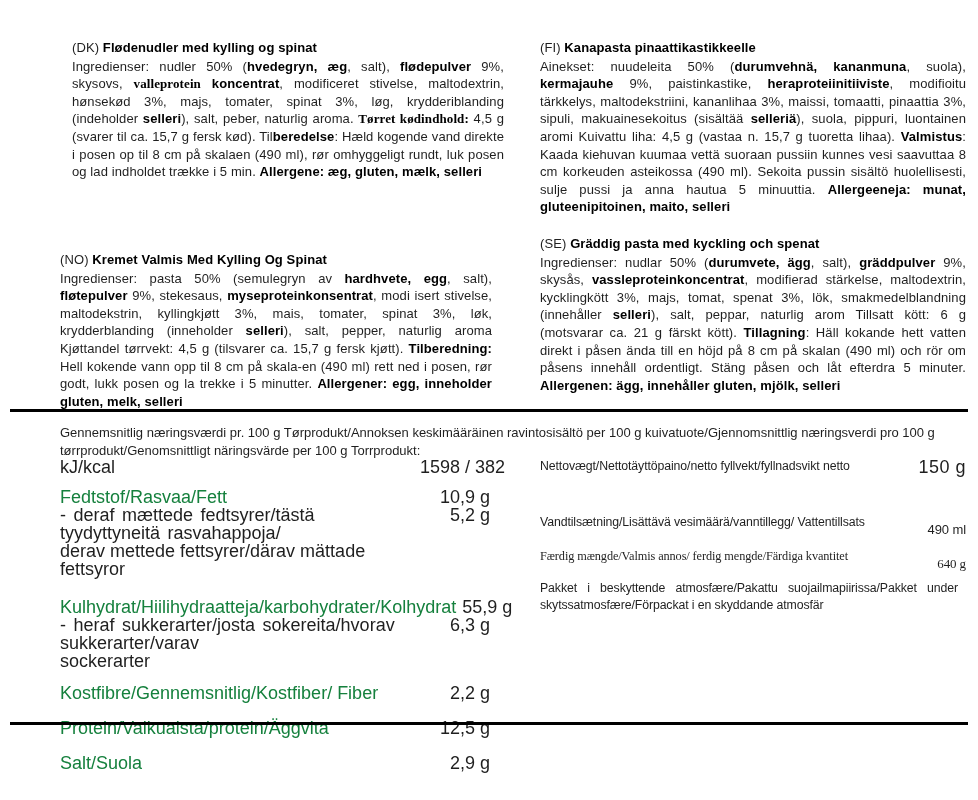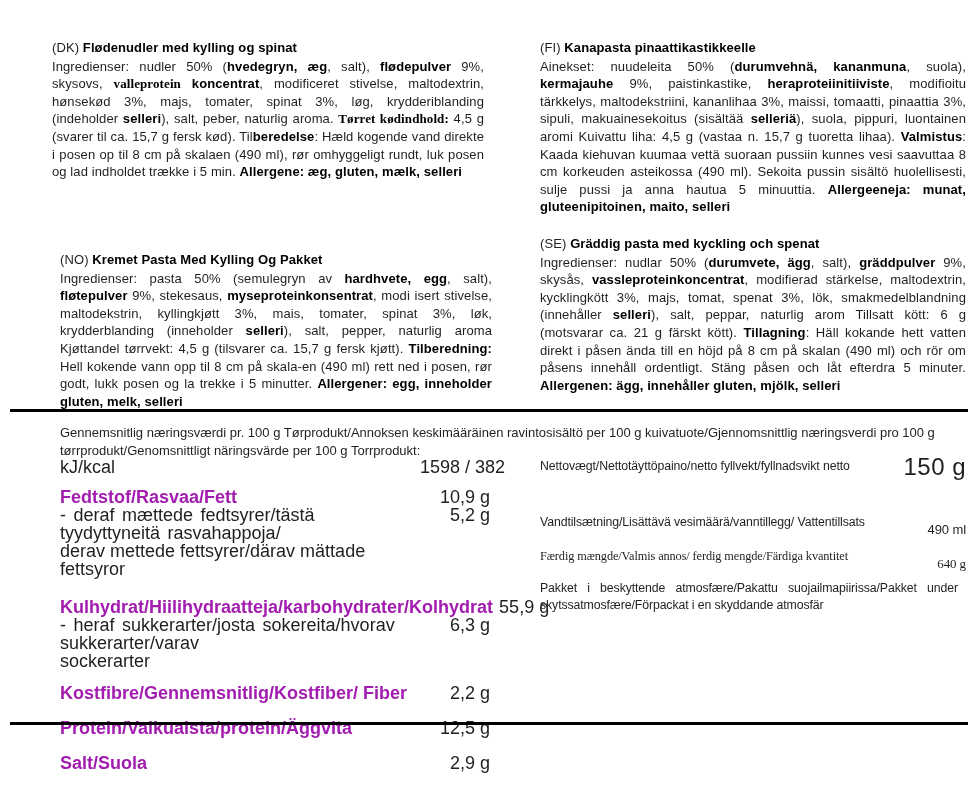--- a/index.html
+++ b/index.html
@@ -13,51 +13,51 @@
   .block .body { text-align:justify; }
   b { font-weight:bold; color:#000; }
   .sf { font-family:"Liberation Serif", serif; }
   .rule { position:absolute; left:10px; width:958px; height:3px; background:#000; }
   .rule-top { top:409px; }
   .rule-bottom { top:722px; }
   .nheader { position:absolute; left:60px; top:424px; width:882px; font-size:13px; line-height:17.5px; }
   .ntable { position:absolute; left:60px; top:458px; width:430px; font-size:18px; line-height:18px; }
   .nrow { display:flex; align-items:flex-start; }
   .nrow .lbl { flex:1; padding-right:6px; }
-  .nrow .lbl.bold { font-weight:bold; color:#a21caf; }
+  .nrow .lbl.bold { font-weight:normal; color:#15803d; }
   .nrow .lbl.spread { word-spacing:2.5px; }
   .nrow .val { width:70px; text-align:right; white-space:nowrap; }
   .m12 { margin-top:12px; } .m20 { margin-top:20px; } .m14 { margin-top:14px; }
   .m17 { margin-top:17px; }
   .pinfo { position:absolute; left:540px; top:458px; width:426px; font-size:12.3px; line-height:17px; letter-spacing:-0.1px; }
   .prow { display:flex; align-items:flex-start; }
   .prow .plbl { flex:1; padding-right:8px; }
   .prow .pval { width:64px; text-align:right; white-space:nowrap; font-size:13px;margin-top:7px; }
-  .pval.big { font-size:24px; line-height:22px; margin-top:-2px; letter-spacing:0.5px; }
+  .pval.big { font-size:18px; line-height:22px; margin-top:-2px; letter-spacing:0.5px; }
   .prow-net { min-height:24px; }
   .m32 { margin-top:32px; } .m10 { margin-top:10px;font-family:Liberation Serif, serif; } .m8 { margin-top:8px; }
   .plbl-wide { width:378px; text-align:justify; }
 </style>
 </head>
 <body>
 
 <div class="sheet">
 
-  <section class="block" style="left:52px; top:39px; width:432px;">
+  <section class="block" style="left:72px; top:39px; width:432px;">
     <div class="title"><span>(DK) </span><b>Flødenudler med kylling og spinat</b></div>
     <div class="body"><span>Ingredienser: nudler 50% (</span><b>hvedegryn, æg</b><span>, salt), </span><b>flødepulver</b><span> 9%, skysovs, </span><b class="sf">valleprotein</b><b> koncentrat</b><span>, modificeret stivelse, maltodextrin, hønsekød 3%, majs, tomater, spinat 3%, løg, krydderiblanding (indeholder </span><b>selleri</b><span>), salt, peber, naturlig aroma. </span><b class="sf">Tørret kødindhold:</b><span> 4,5 g (svarer til ca. 15,7 g fersk kød). Til</span><b>beredelse</b><span>: Hæld kogende vand direkte i posen op til 8 cm på skalaen (490 ml), rør omhyggeligt rundt, luk posen og lad indholdet trække i 5 min. </span><b>Allergene: æg, gluten, mælk, selleri</b></div>
   </section>
 
   <section class="block" style="left:540px; top:39px; width:426px;">
     <div class="title"><span>(FI) </span><b>Kanapasta pinaattikastikkeelle</b></div>
     <div class="body"><span>Ainekset: nuudeleita 50% (</span><b>durumvehnä, kananmuna</b><span>, suola), </span><b>kermajauhe</b><span> 9%, paistinkastike, </span><b>heraproteiinitiiviste</b><span>, modifioitu tärkkelys, maltodekstriini, kananlihaa 3%, maissi, tomaatti, pinaattia 3%, sipuli, makuainesekoitus (sisältää </span><b>selleriä</b><span>), suola, pippuri, luontainen aromi Kuivattu liha: 4,5 g (vastaa n. 15,7 g tuoretta lihaa). </span><b>Valmistus</b><span>: Kaada kiehuvan kuumaa vettä suoraan pussiin kunnes vesi saavuttaa 8 cm korkeuden asteikossa (490 ml). Sekoita pussin sisältö huolellisesti, sulje pussi ja anna hautua 5 minuuttia. </span><b>Allergeeneja: munat, gluteenipitoinen, maito, selleri</b></div>
   </section>
 
   <section class="block" style="left:60px; top:251px; width:432px;">
-    <div class="title"><span>(NO) </span><b>Kremet Pasta Med Kylling Og Pakket</b></div>
+    <div class="title"><span>(NO) </span><b>Kremet Valmis Med Kylling Og Spinat</b></div>
     <div class="body"><span>Ingredienser: pasta 50% (semulegryn av </span><b>hardhvete, egg</b><span>, salt), </span><b>fløtepulver</b><span> 9%, stekesaus, </span><b>myseproteinkonsentrat</b><span>, modi isert stivelse, maltodekstrin, kyllingkjøtt 3%, mais, tomater, spinat 3%, løk, krydderblanding (inneholder </span><b>selleri</b><span>), salt, pepper, naturlig aroma Kjøttandel tørrvekt: 4,5 g (tilsvarer ca. 15,7 g fersk kjøtt). </span><b>Tilberedning:</b><span> Hell kokende vann opp til 8 cm på skala-en (490 ml) rett ned i posen, rør godt, lukk posen og la trekke i 5 minutter. </span><b>Allergener: egg, inneholder gluten, melk, selleri</b></div>
   </section>
 
   <section class="block" style="left:540px; top:235px; width:426px;">
     <div class="title"><span>(SE) </span><b>Gräddig pasta med kyckling och spenat</b></div>
     <div class="body"><span>Ingredienser: nudlar 50% (</span><b>durumvete, ägg</b><span>, salt), </span><b>gräddpulver</b><span> 9%, skysås, </span><b>vassleproteinkoncentrat</b><span>, modifierad stärkelse, maltodextrin, kycklingkött 3%, majs, tomat, spenat 3%, lök, smakmedelblandning (innehåller </span><b>selleri</b><span>), salt, peppar, naturlig arom Tillsatt kött: 6 g (motsvarar ca. 21 g färskt kött). </span><b>Tillagning</b><span>: Häll kokande hett vatten direkt i påsen ända till en höjd på 8 cm på skalan (490 ml) och rör om påsens innehåll ordentligt. Stäng påsen och låt efterdra 5 minuter. </span><b>Allergenen: ägg, innehåller gluten, mjölk, selleri</b></div>
   </section>
 
   <div class="rule rule-top"></div>
 

